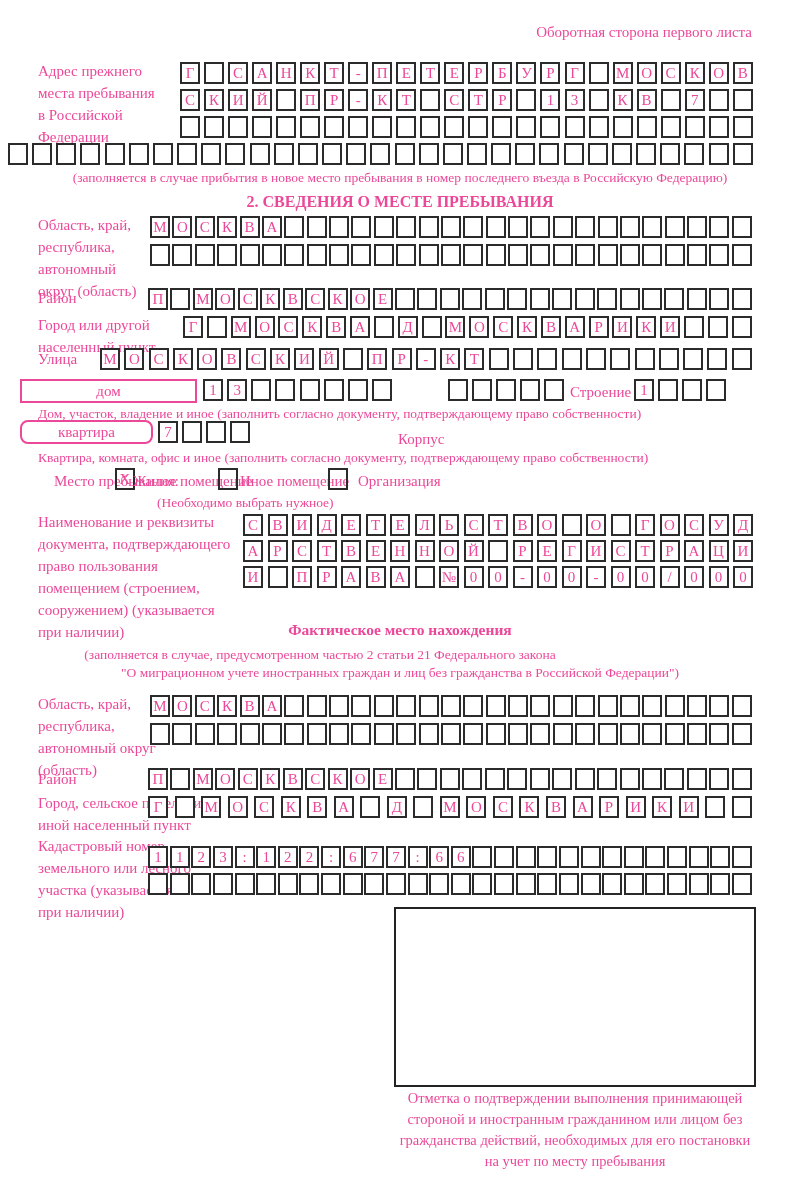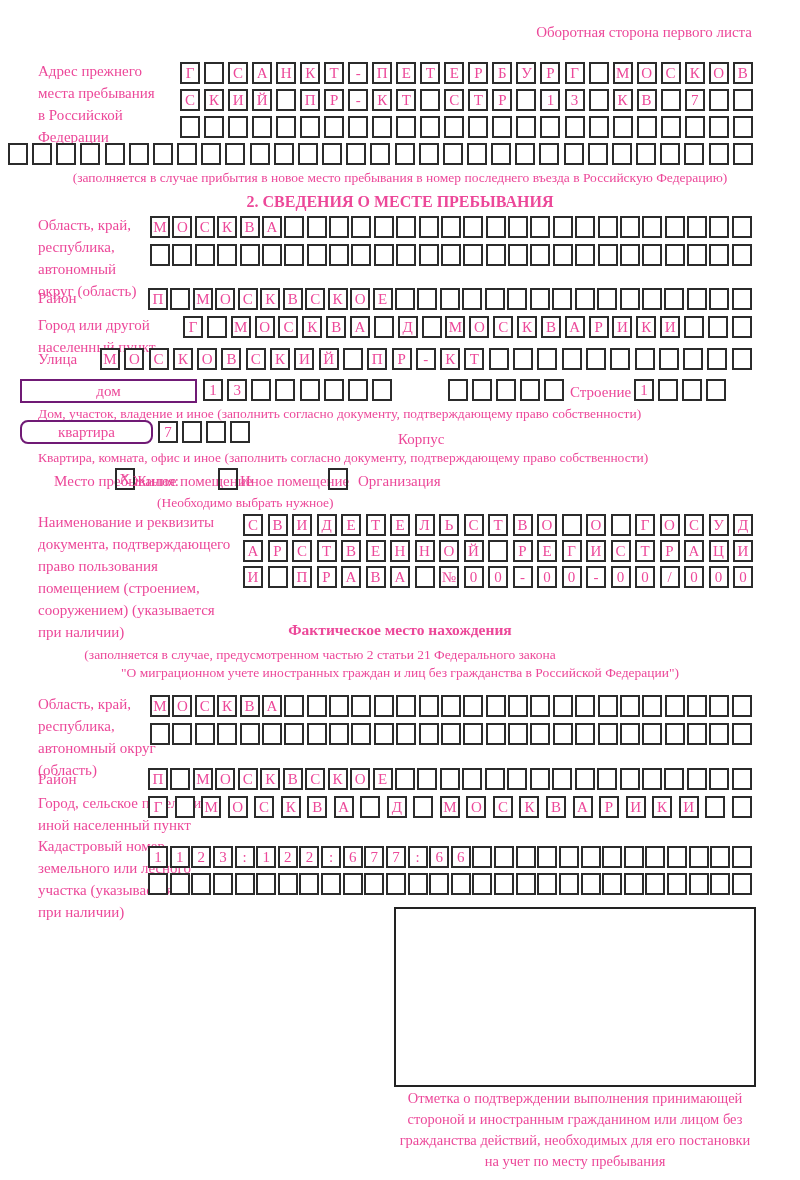--- a/index.html
+++ b/index.html
@@ -6,21 +6,21 @@
   .page{position:relative;width:800px;height:1180px;background:#fff;overflow:hidden;
         font-family:"Liberation Serif","DejaVu Serif",serif;color:#ec4899;}
   .abs{position:absolute;}
   .lbl{font-size:15px;line-height:22px;white-space:pre-line;}
   .small{font-size:13.5px;line-height:18px;}
   .ctr{text-align:center;}
   .bold{font-weight:bold;}
   .box-row{position:absolute;display:flex;justify-content:space-between;}
   .cell{box-sizing:border-box;flex:0 0 20px;width:20px;height:22px;border:2px solid #2b2b2b;
         text-align:center;font-size:15px;line-height:18px;background:#fff;}
-  .widebox{box-sizing:border-box;border:2px solid #701a75;text-align:center;
+  .widebox{box-sizing:border-box;border:2px solid #ec4899;text-align:center;
            font-size:15px;line-height:21px;background:#fff;}
   .chk{box-sizing:border-box;width:20px;height:22px;border:2px solid #2b2b2b;text-align:center;
        font-size:15px;line-height:18px;}
   
   #hdr-note{right:48px;top:24px;font-size:15px;}
   #prev-label{left:38px;top:60px;width:150px;}
   #prev-r1{left:180px;top:62px;width:573px;}
   #prev-r2{left:180px;top:89px;width:573px;}
   #prev-r3{left:180px;top:116px;width:573px;}
   #prev-r4{left:8px;top:143px;width:745px;}

